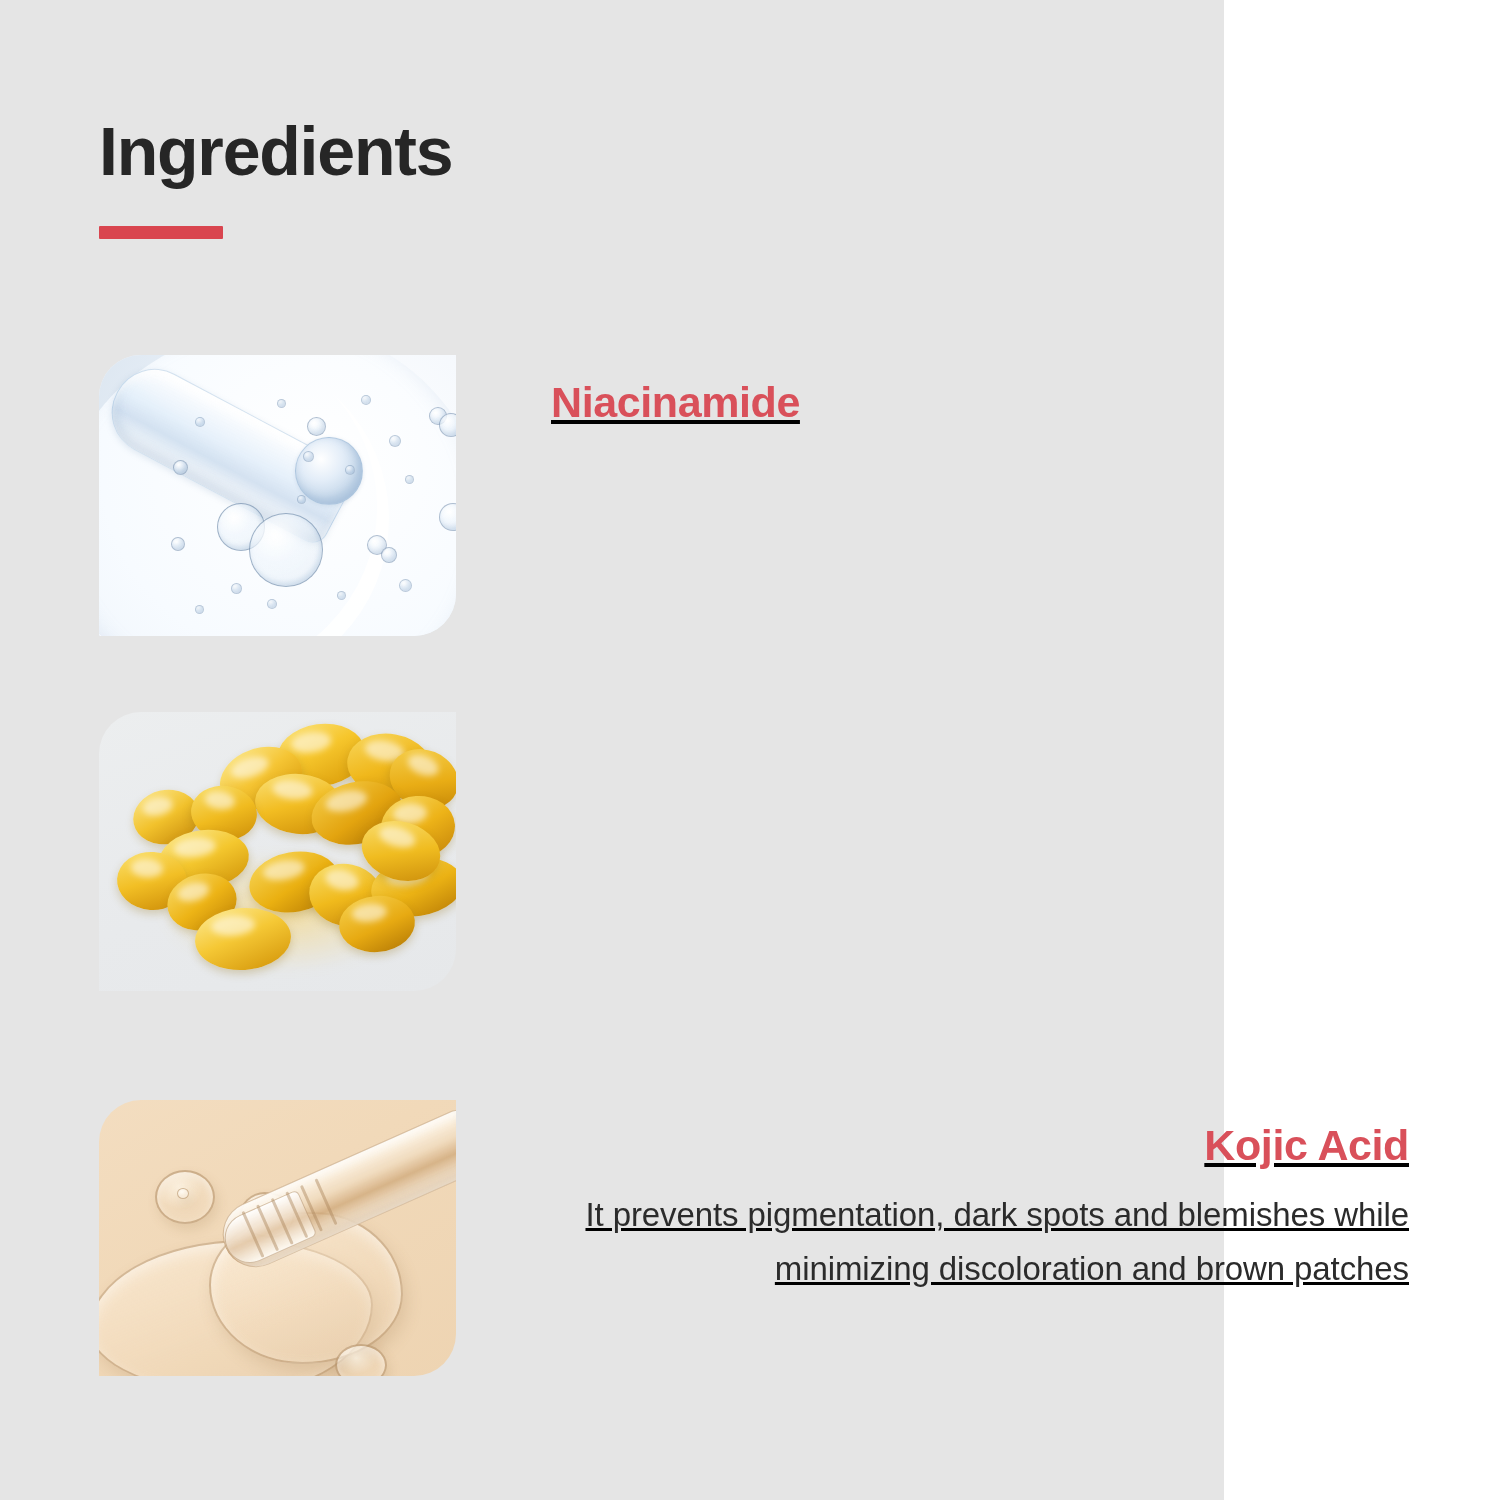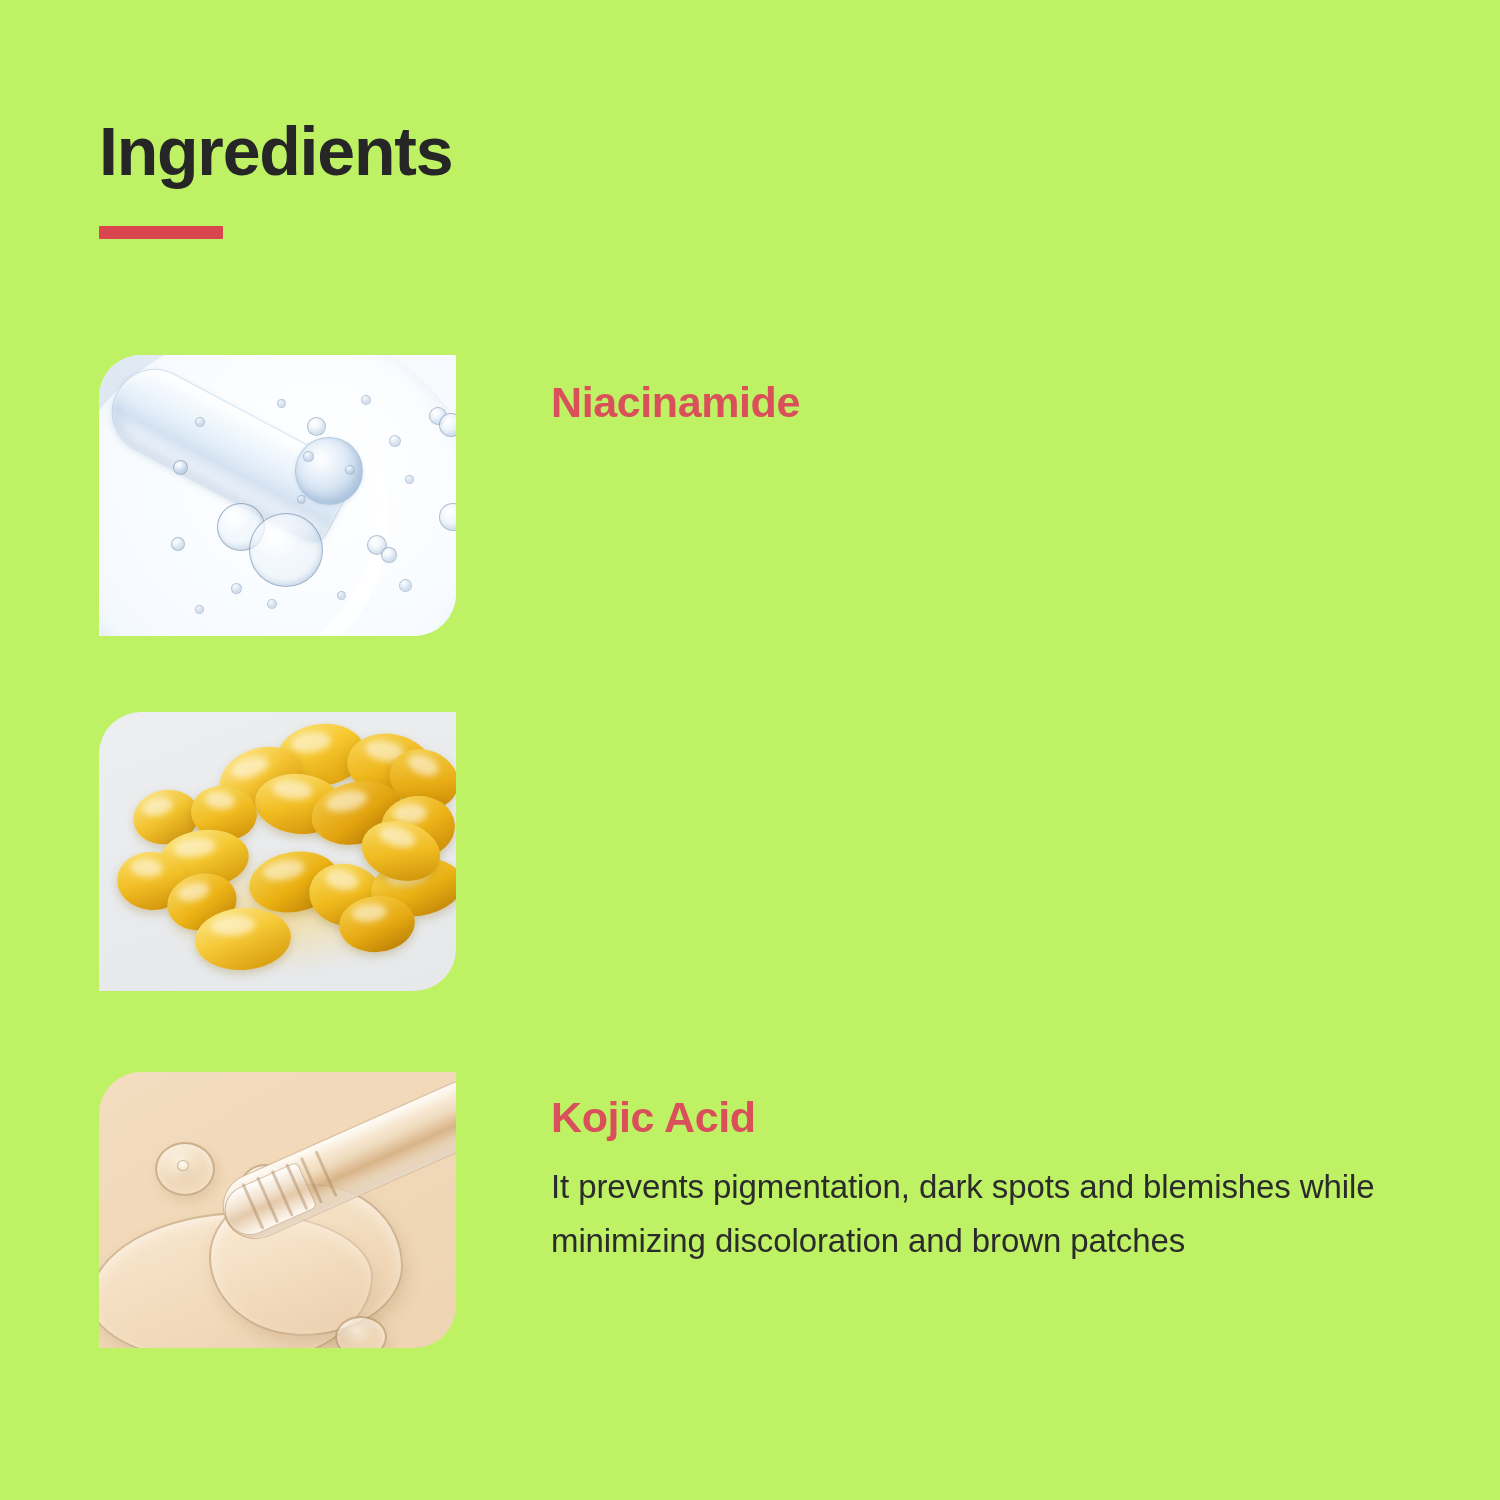--- a/index.html
+++ b/index.html
@@ -11,23 +11,23 @@
     width: 1500px;
     height: 1500px;
     background: #ffffff;
     font-family: "Liberation Sans", sans-serif;
     -webkit-font-smoothing: antialiased;
     overflow: hidden;
   }
 
   .page {
     position: relative;
-    width: 1500px;
+    width: 1224px;
     height: 1500px;
-    background: #bef264;
+    background: #e5e5e5;
   }
 
   
   .header {
     position: absolute;
     left: 99px;
     top: 112px;
     width: 900px;
   }
   .page-title {
@@ -58,37 +58,38 @@
   .row {
     position: absolute;
     left: 99px;
     width: 1310px;
     display: flex;
     flex-direction: row;
     align-items: flex-start;
   }
   .row-1 { top: 355px; }
   .row-2 { top: 712px; }
-  .row-3 { top: 1072px; }
+  .row-3 { top: 1100px; text-align: right; }
 
   .thumb {
     position: relative;
     flex: 0 0 auto;
     width: 357px;
     height: 281px;
     overflow: hidden;
     border-radius: 42px 0px 42px 0px;
   }
   .row-2 .thumb { height: 279px; }
   .row-3 .thumb { height: 276px; }
 
   .copy {
     flex: 1 1 auto;
     padding-left: 95px;
     padding-top: 22px;
+    text-decoration: underline;
   }
   .row-2 .copy { padding-top: 48px; }
   .row-3 .copy { padding-top: 20px; }
 
   .ing-name {
     margin: 0 0 18px 0;
     font-size: 43px;
     line-height: 50px;
     font-weight: bold;
     letter-spacing: -0.4px;

